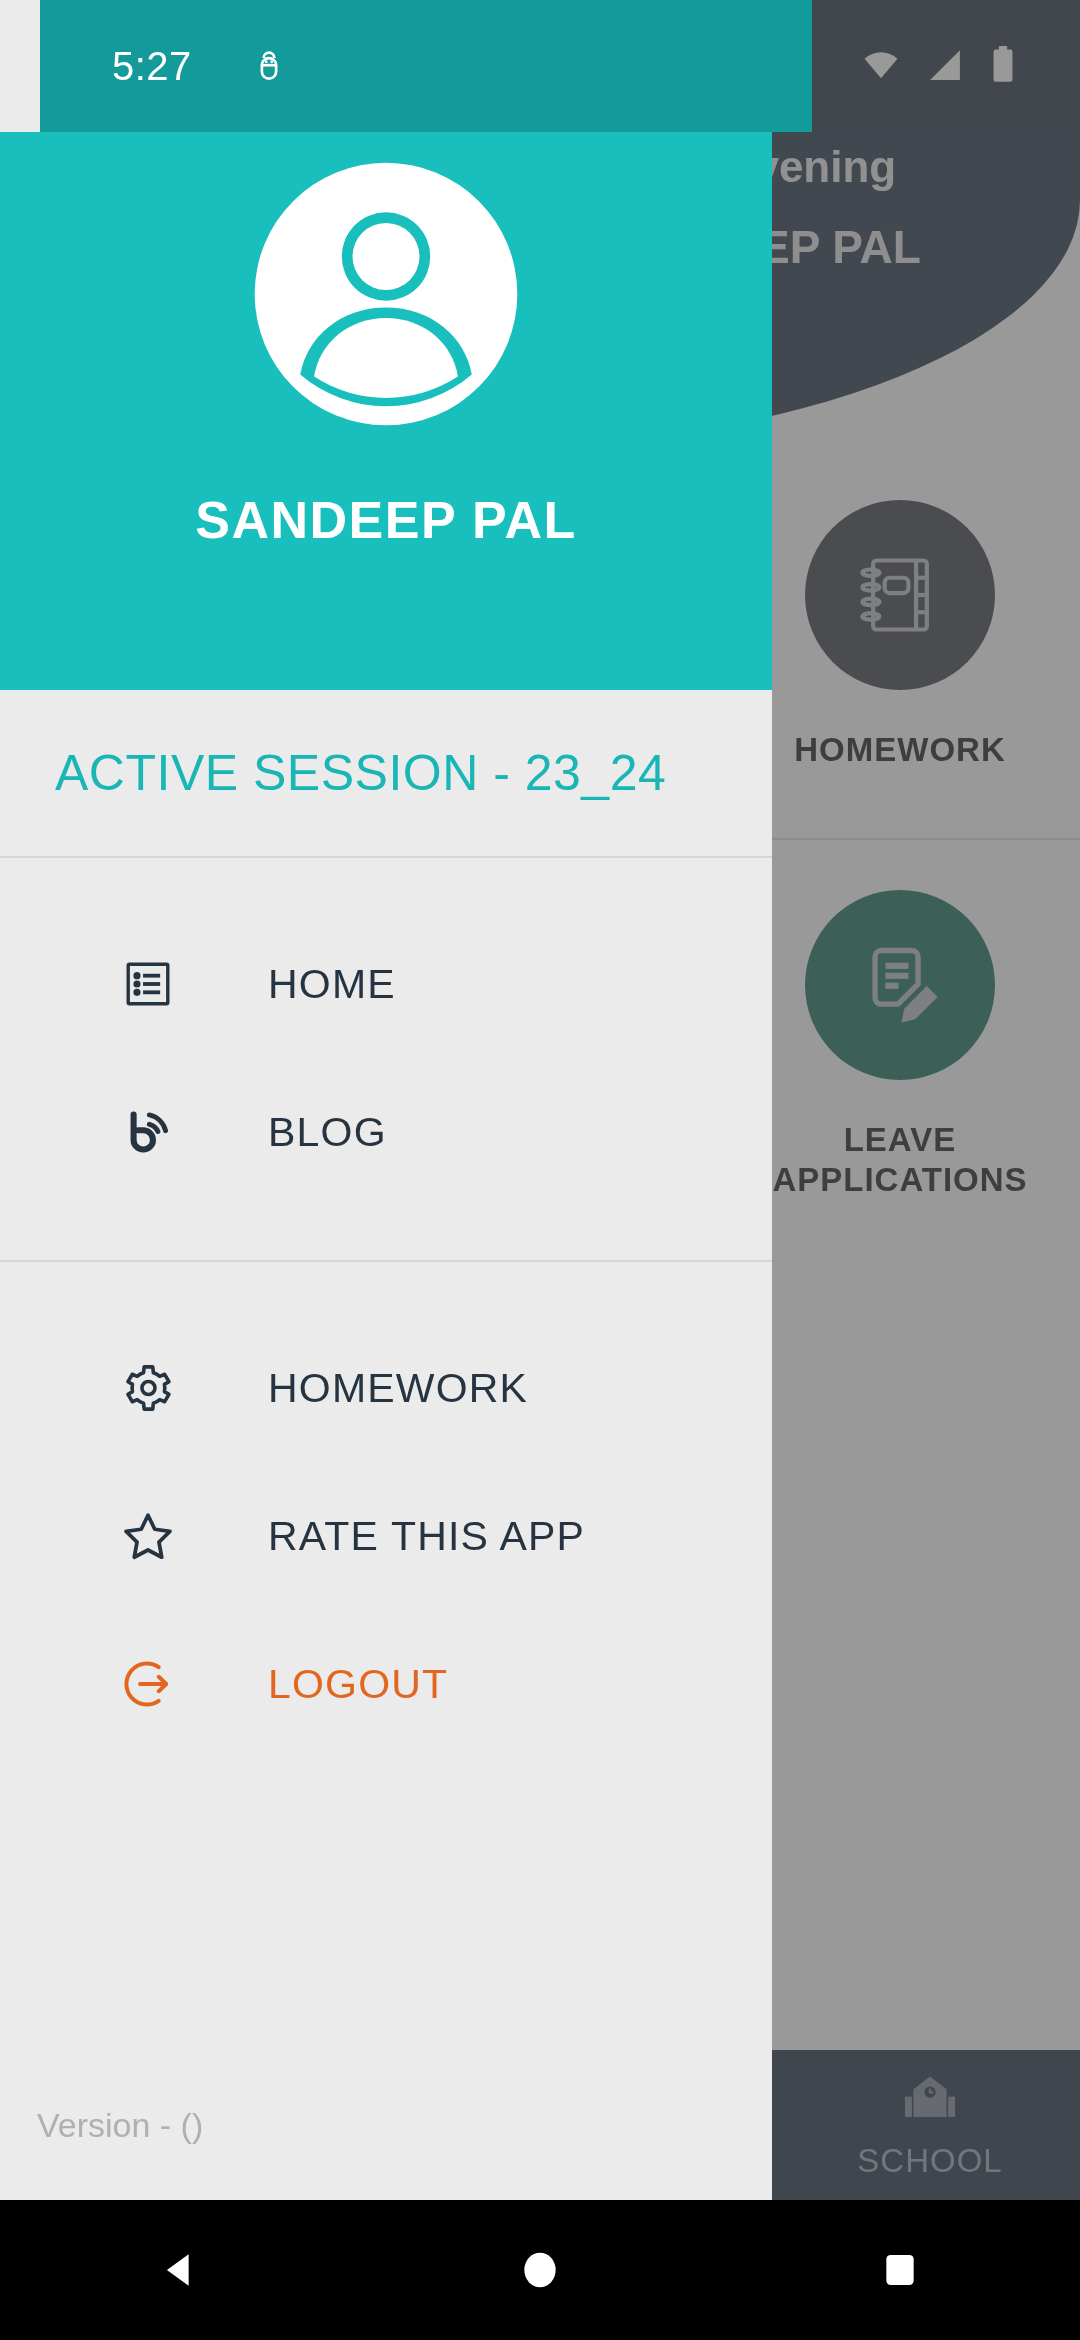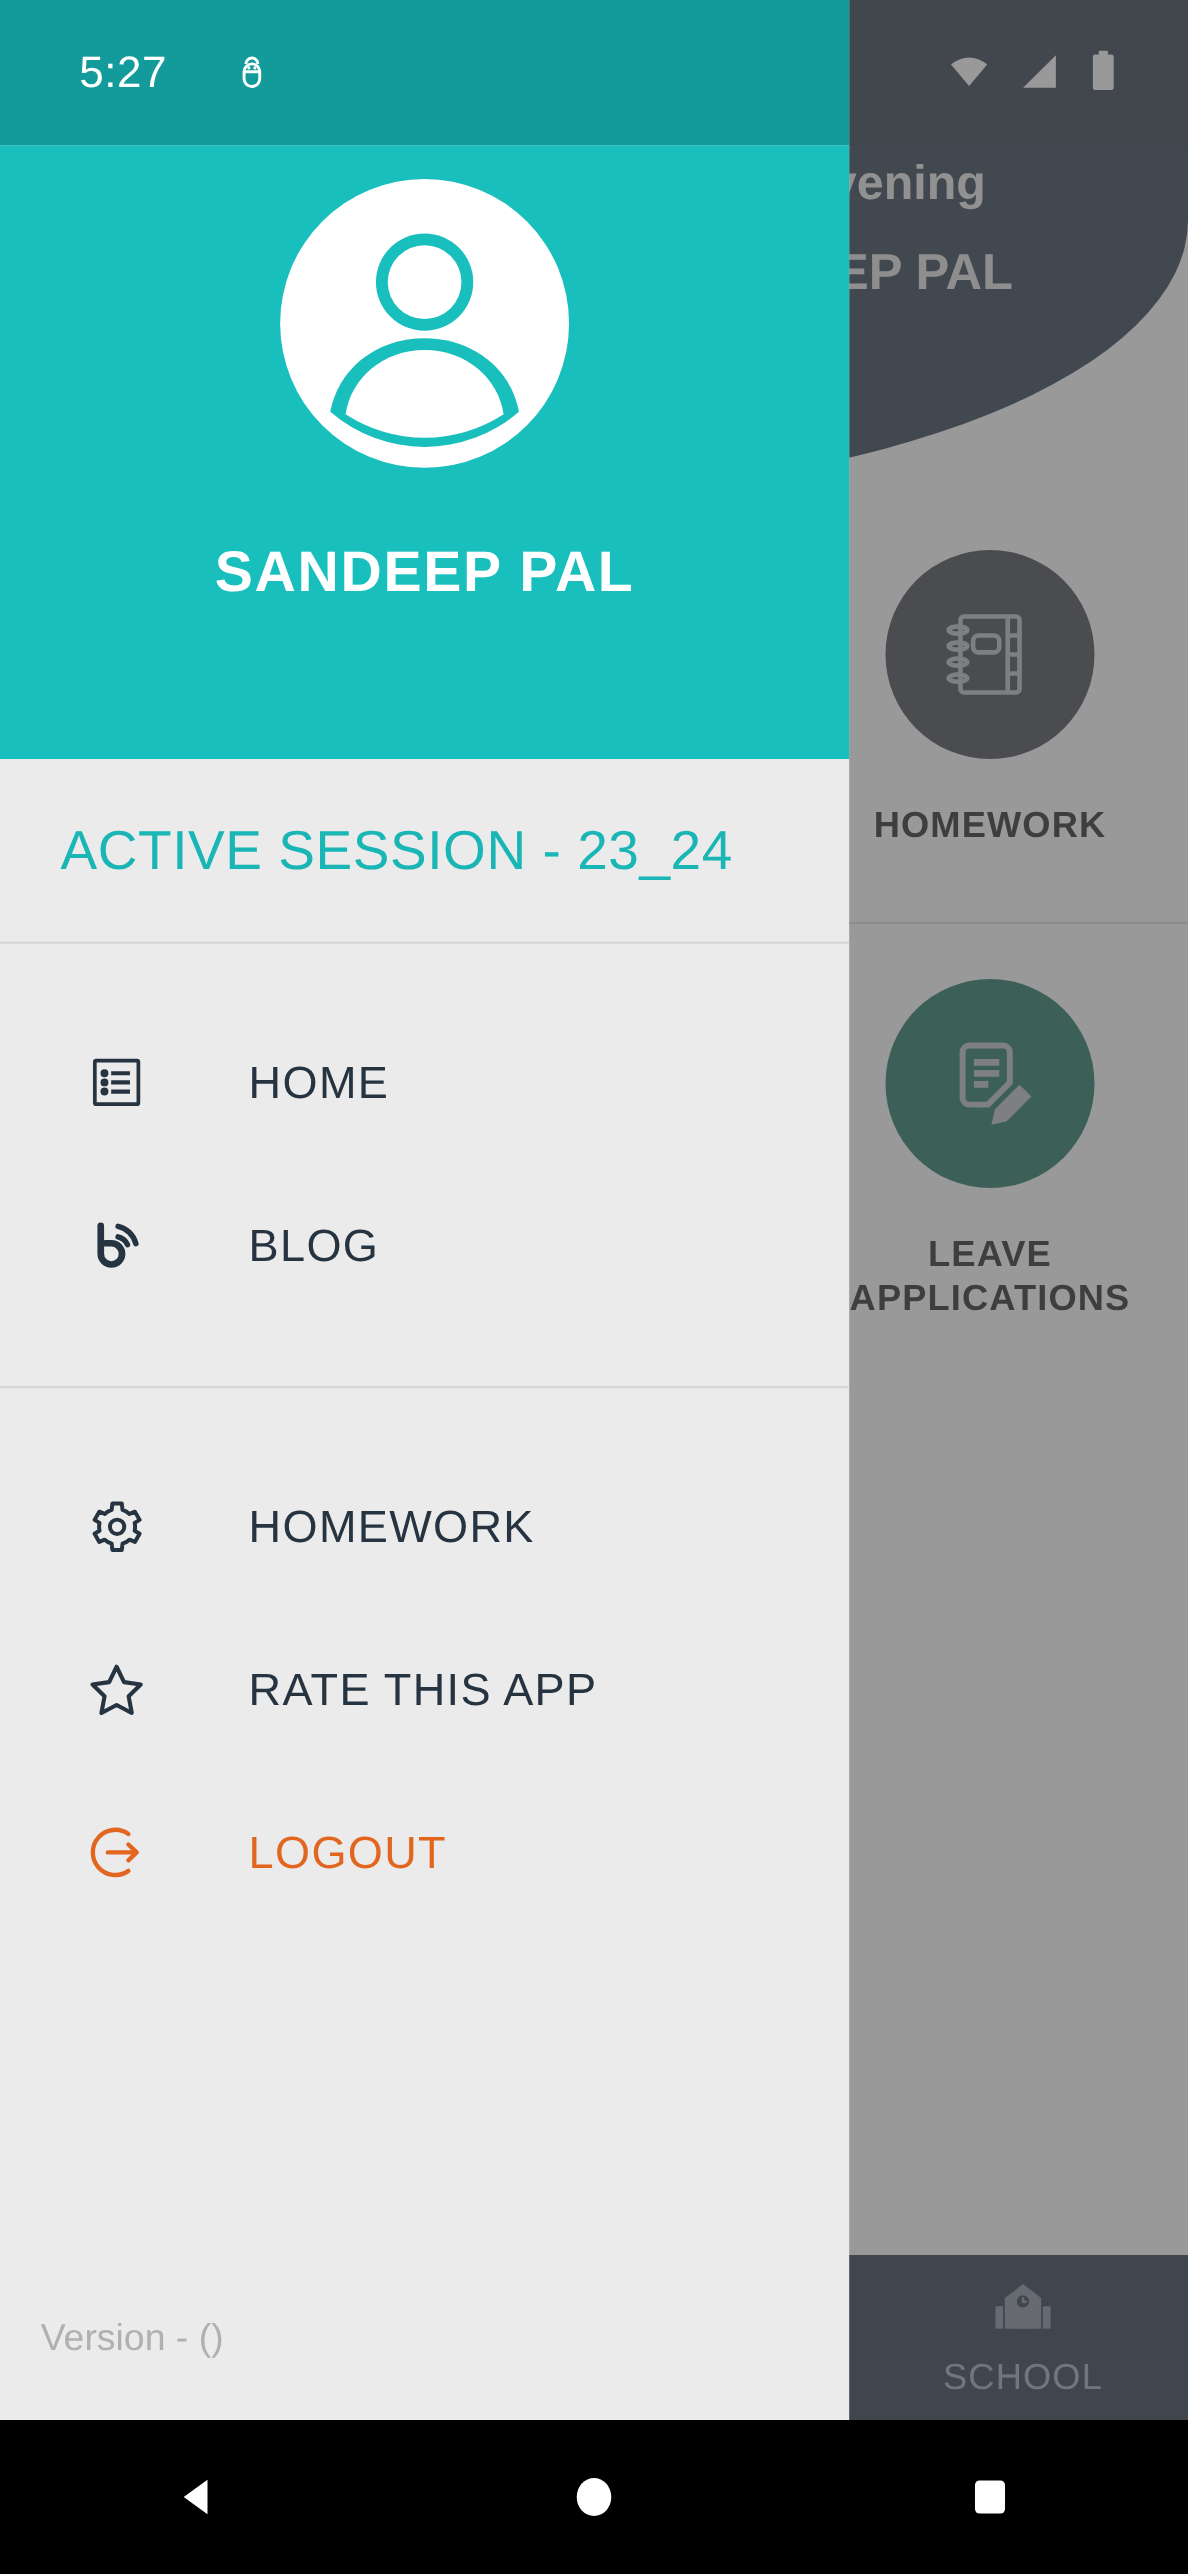--- a/index.html
+++ b/index.html
@@ -88,21 +88,21 @@
   #drawer {
     position:absolute; top:0; left:0;
     width:772px; height:2200px;
     background:#ebebeb;
     display:flex; flex-direction:column;
   }
   .drawer-status {
     height:132px; width:100%;
     background:#139a9a;
     display:flex; align-items:center;
-    padding-left:72px; gap:58px;
+    padding-left:72px; gap:58px;margin-left:40px;
   }
   .status-time {
     font-size:40px; color:#ffffff; letter-spacing:0.5px;
   }
   .drawer-head {
     height:558px; width:100%;
     background:#18bfbc;
     display:flex; flex-direction:column;
     align-items:center;
     padding-top:28px;
@@ -125,21 +125,21 @@
     font-size:50px; color:#1ab5b5; letter-spacing:0.5px;
   }
   .divider {
     height:2px; width:100%; background:#d6d6d6;
   }
 
   .menu-group { width:100%; }
   .menu-item {
     height:148px; width:100%;
     display:flex; align-items:center;
-    padding-left:78px;
+    padding-left:120px;
   }
   .menu-item.gap-top { margin-top:52px; }
   .menu-icon {
     width:56px; height:56px;
     display:flex; align-items:center; justify-content:center;
     flex:0 0 56px;
   }
   .menu-label {
     margin-left:92px;
     font-size:41px; color:#263340; letter-spacing:1.2px;

